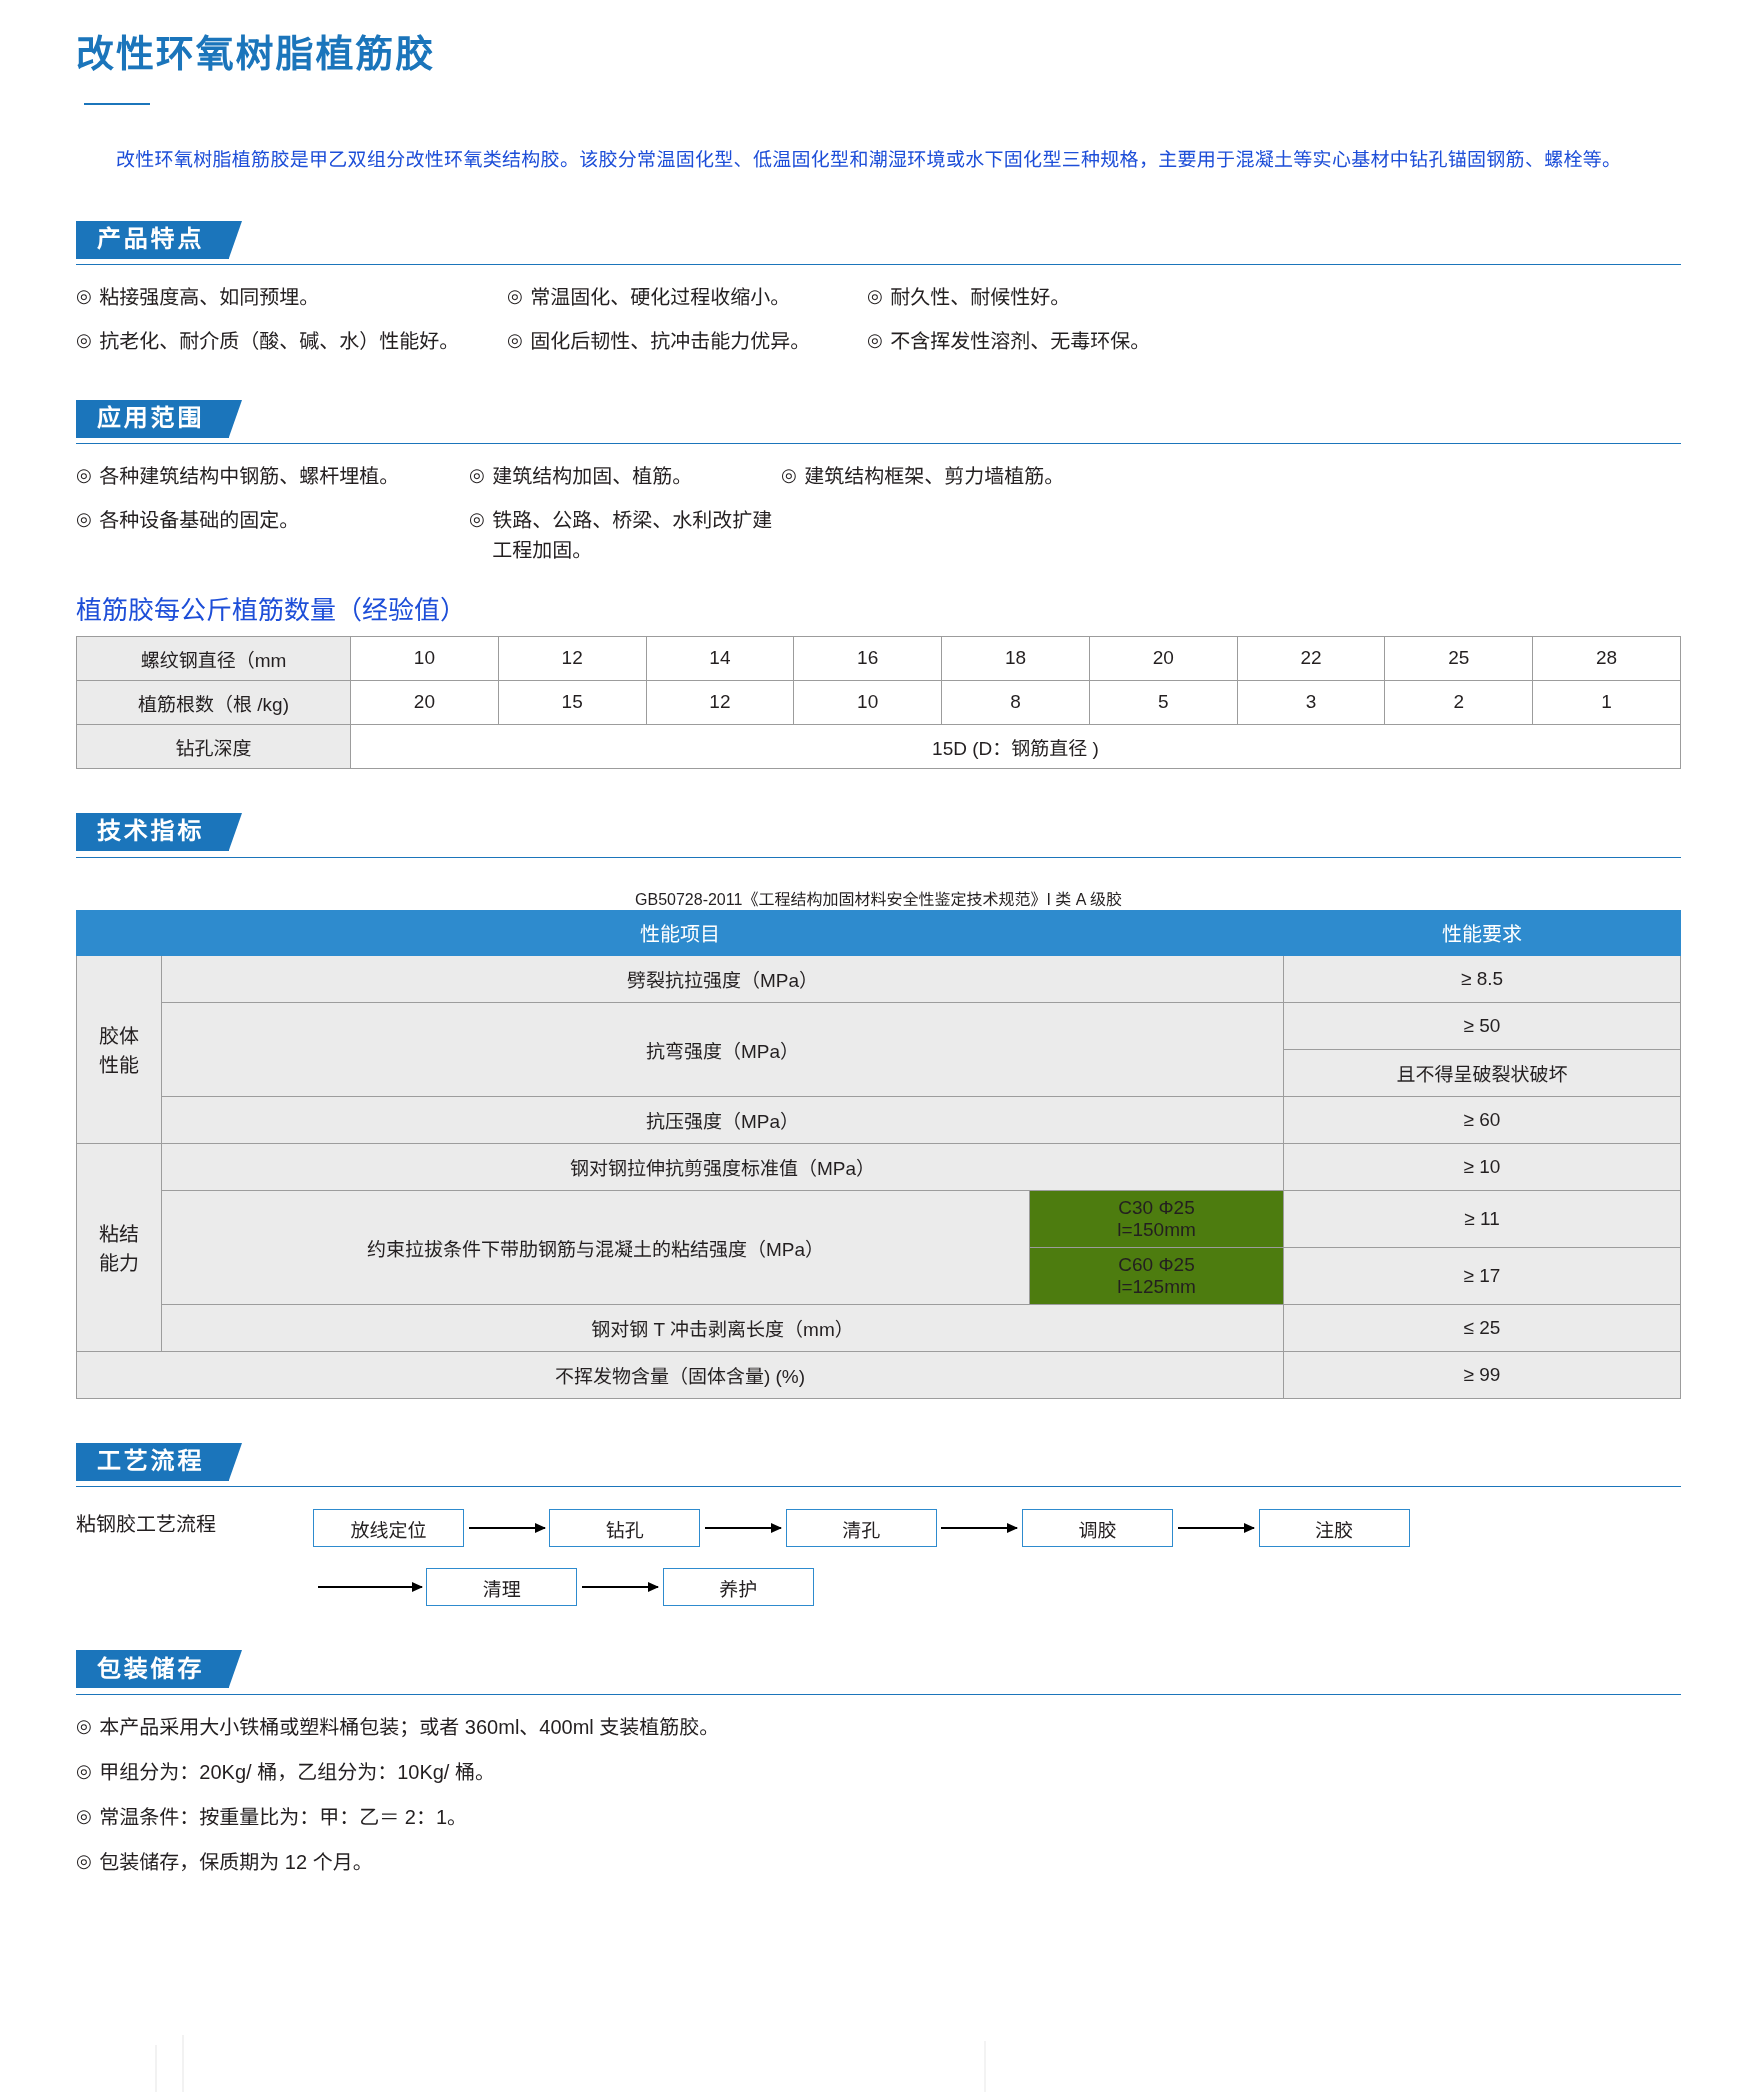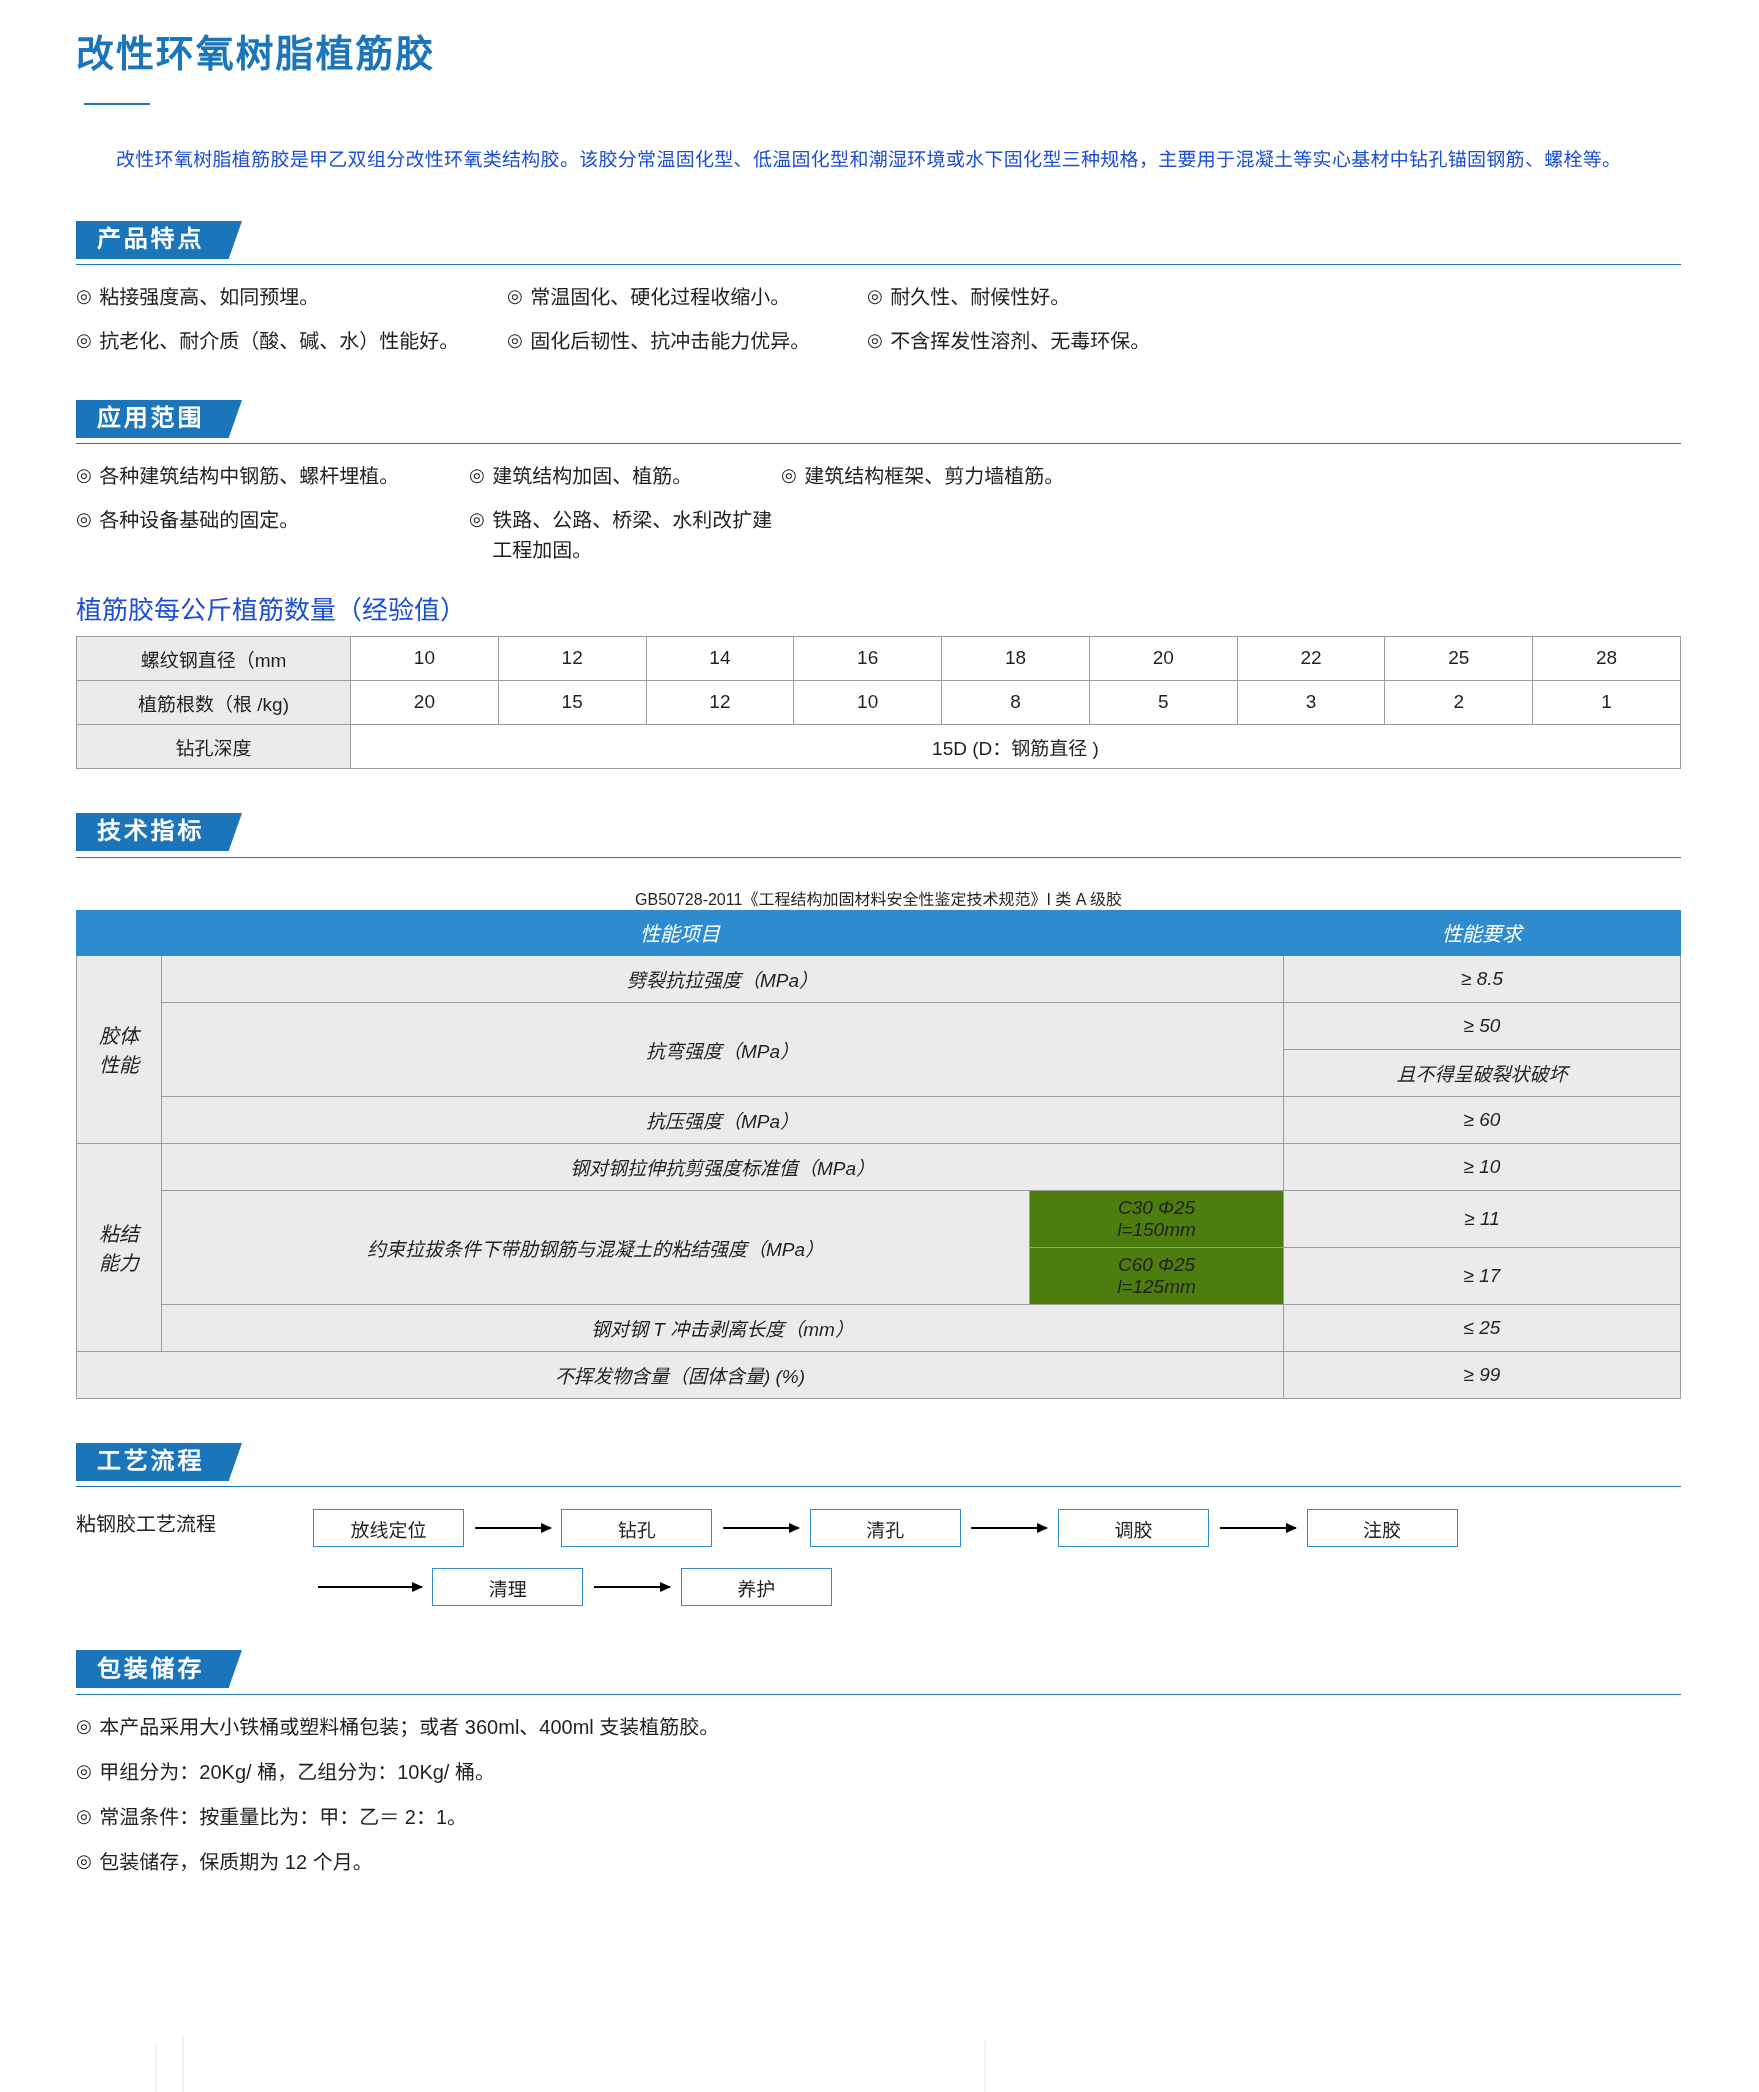--- a/index.html
+++ b/index.html
@@ -131,21 +131,20 @@
   }
 
   .gb-line {
     text-align: center;
     font-size: 16px;
     margin: 28px 0 0 0;
   }
 
   .tbl-spec {
     font-size: 19px;
-    font-style: italic;
   }
   .tbl-spec th, .tbl-spec td {
     border: 0.9px solid #9c9c9c;
     padding: 5.7px 7.6px;
     text-align: center;
     vertical-align: middle;
   }
   .tbl-spec thead th {
     background: #2e8bce;
     color: #ffffff;
@@ -181,21 +180,20 @@
   }
   .flow-wrap {
     position: relative;
     margin-top: -28px;
     padding-left: 237px;
   }
   .flow-row {
     display: flex;
     align-items: center;
     margin-bottom: 21px;
-    gap: 6px;
   }
   .flow-box {
     border: 0.9px solid #2e8bce;
     color: #231f20;
     font-size: 19px;
     min-width: 151px;
     height: 38px;
     display: flex;
     align-items: center;
     justify-content: center;

